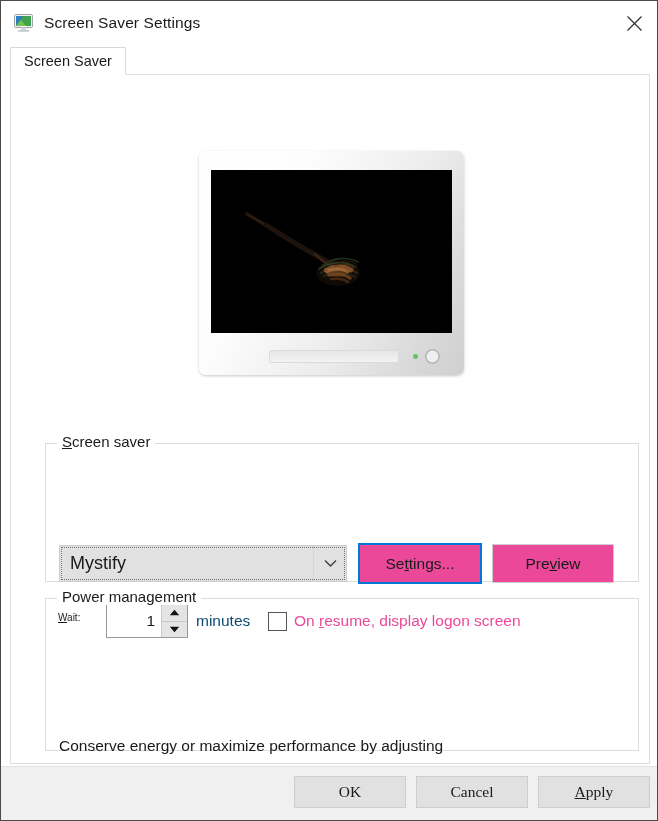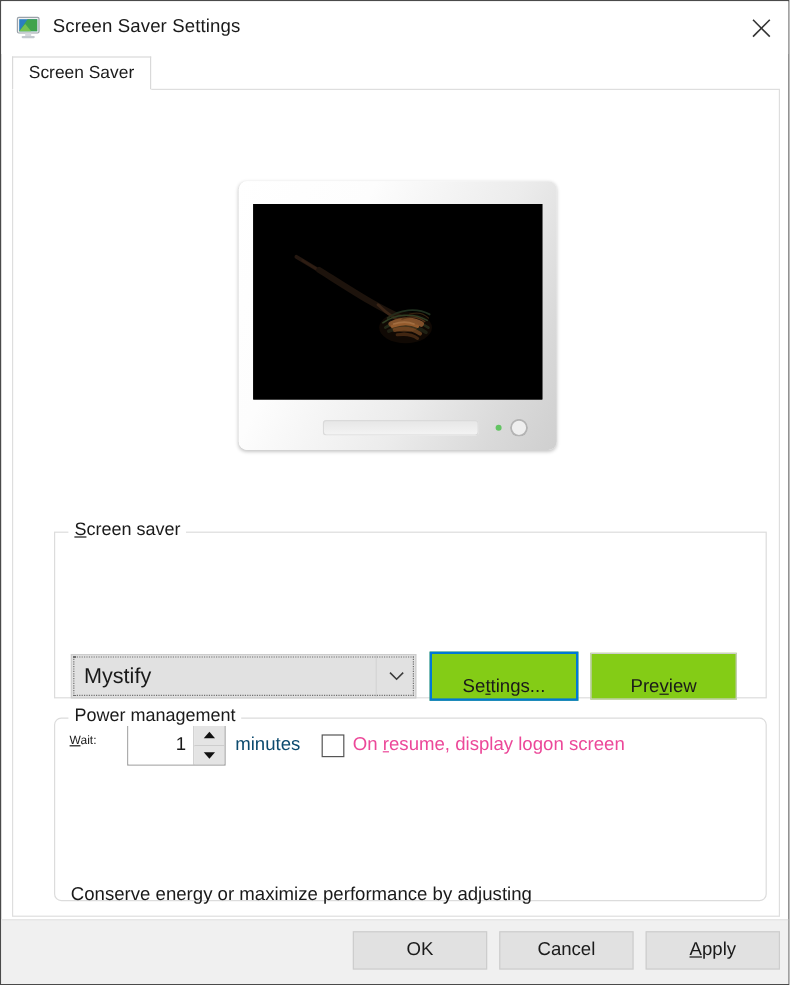--- a/index.html
+++ b/index.html
@@ -154,21 +154,21 @@
     box-shadow: inset 0 0 0 1.6px #b4b4b4;
   }
 
   
   .groupbox {
     position: absolute;
     box-sizing: border-box;
     border: 1px solid #dcdcdc;
   }
   .gb-screensaver { left: 34px; top: 368px; width: 594px; height: 139px; }
-  .gb-power       { left: 34px; top: 523px; width: 594px; height: 153px; border-radius: 6px; }
+  .gb-power       { left: 34px; top: 523px; width: 594px; height: 153px; }
   .gb-legend {
     position: absolute;
     top: -11px;
     left: 11px;
     padding: 0 5px;
     background: #ffffff;
     font-size: 15px;
     color: #1a1a1a;
     white-space: nowrap;
   }
@@ -206,27 +206,27 @@
     height: 100%;
     display: flex;
     align-items: center;
     justify-content: center;
     border-left: 1px solid #d4d4d4;
   }
 
   .btn {
     position: absolute;
     box-sizing: border-box;
-    background: #84cc16;
+    background: #ec4899;
     border: 1px solid #cdcdcd;
     font-family: "Liberation Sans", sans-serif;
     font-size: 15.5px;
     color: #1a1a1a;
     display: flex;
-    align-items: flex-end;
+    align-items: center;
     justify-content: center;
     cursor: default;
     white-space: nowrap;
   }
   .btn-settings {
     left: 347px; top: 468px; width: 124px; height: 41px;
     border: 2px solid #0078d7;
   }
   .btn-preview  { left: 481px; top: 469px; width: 122px; height: 39px; }
 
@@ -331,20 +331,21 @@
     height: 32px;
     box-sizing: border-box;
     background: #e1e1e1;
     border: 1px solid #cdcdcd;
     font-size: 15.5px;
     color: #1a1a1a;
     display: flex;
     align-items: center;
     justify-content: center;
     cursor: default;
+    font-family: Liberation Serif, serif;
   }
   .btn-ok     { left: 293px; }
   .btn-cancel { left: 415px; }
   .btn-apply  { left: 537px; }
 
   .acc { text-decoration: underline; }
 </style>
 </head>
 <body>
 

